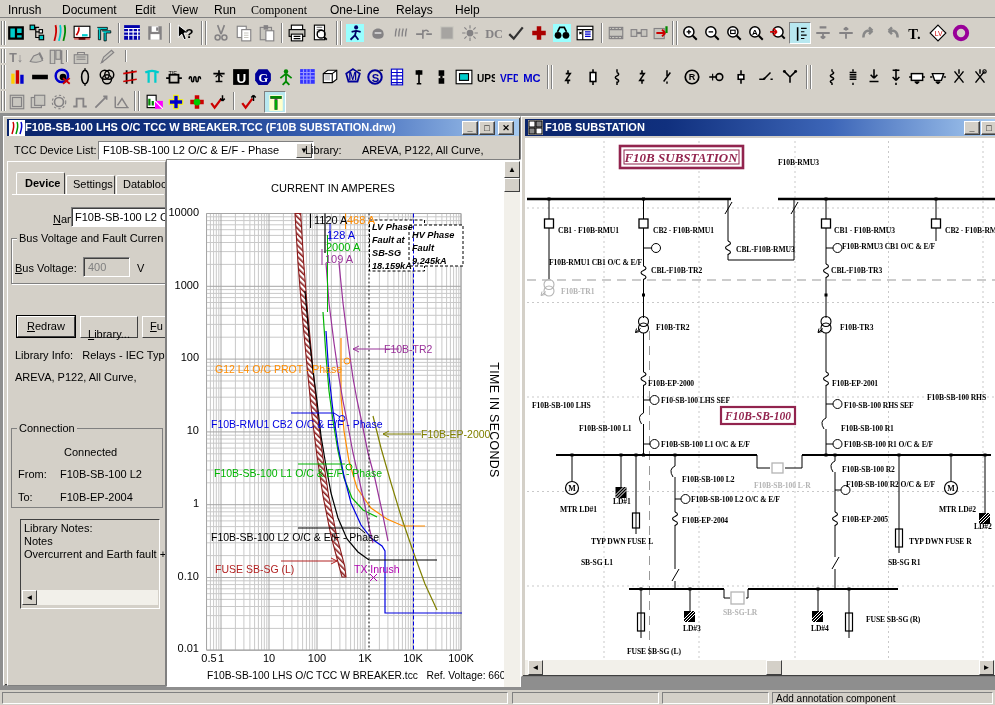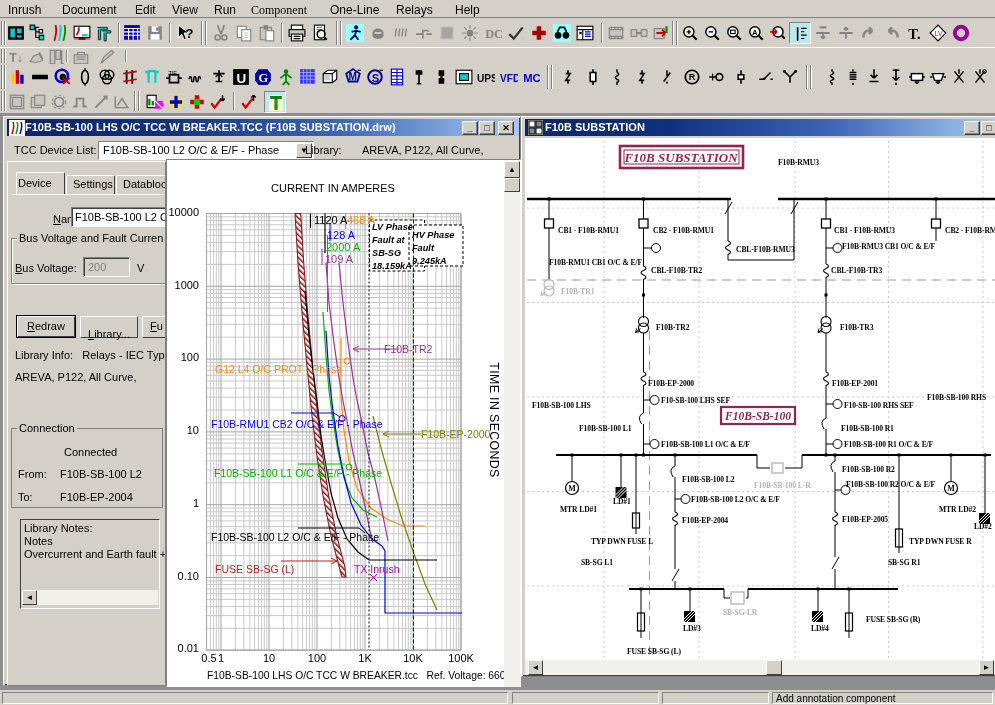--- a/index.html
+++ b/index.html
@@ -701,40 +701,40 @@
       <div class="ab btn3" style="right:1px;top:1px;width:16px;height:15px;text-align:center;font-size:8px;line-height:14px;">▼</div>
     </div>
     <span class="lbl" style="left:298px;top:6px;">Library:</span>
     <span class="lbl" style="left:355px;top:6px;">AREVA, P122, All Curve,</span>
   </div>
 
   <div id="devpanel" class="ab ras" style="left:3px;top:44px;width:159px;height:525px;background:#d4d0c8;overflow:hidden;">
 
     <div class="ab" style="left:4px;top:12px;width:152px;height:21px;border-bottom:1px solid #fff;"></div>
     <div class="ab" style="left:8px;top:10px;width:49px;height:22px;background:#d4d0c8;border-top:1px solid #fff;border-left:1px solid #fff;border-right:1px solid #404040;border-radius:2px 2px 0 0;z-index:3;">
-        <span class="lbl" style="left:1px;top:4px;">Device</span>
+        <span class="lbl" style="left:8px;top:4px;font-weight:bold;">Device</span>
       </div>
     <div class="ab" style="left:58px;top:13px;width:49px;height:19px;background:#d4d0c8;border-top:1px solid #fff;border-left:1px solid #fff;border-right:1px solid #404040;border-radius:2px 2px 0 0;">
         <span class="lbl" style="left:6px;top:2px;">Settings</span>
       </div>
     <div class="ab" style="left:108px;top:13px;width:52px;height:19px;background:#d4d0c8;border-top:1px solid #fff;border-left:1px solid #fff;border-radius:2px 0 0 0;">
         <span class="lbl" style="left:6px;top:2px;">Datablock</span>
       </div>
 
     <span class="lbl" style="left:17px;top:51px;margin-left:28px;"><u>N</u>ame:</span>
     <div class="ab sun" style="left:63px;top:45px;width:95px;height:20px;background:#fff;box-shadow:inset 1px 1px 0 #404040;">
         <span class="lbl" style="left:3px;top:3px;">F10B-SB-100 L2 C</span>
       </div>
 
     <fieldset class="ab" style="left:3px;top:76px;width:156px;height:46px;border:1px solid #808080;border-radius:0;box-shadow:1px 1px 0 #fff inset, 1px 1px 0 #fff;">
     </fieldset>
     <span class="lbl" style="left:9px;top:70px;background:#d4d0c8;padding:0 2px;">Bus Voltage and Fault Curren</span>
     <span class="lbl" style="left:7px;top:100px;"><u>B</u>us Voltage:</span>
     <div class="ab sun" style="left:75px;top:95px;width:47px;height:20px;background:#d4d0c8;box-shadow:inset 1px 1px 0 #404040;">
-        <span class="lbl" style="left:4px;top:3px;color:#808080;">200</span>
+        <span class="lbl" style="left:4px;top:3px;color:#808080;">400</span>
       </div>
     <span class="lbl" style="left:129px;top:100px;">V</span>
 
     <div class="ab" style="left:8px;top:153px;width:60px;height:23px;border:1px solid #000;background:#d4d0c8;">
         <div class="ab btn3" style="left:0;top:0;width:58px;height:21px;">
           <span class="lbl" style="left:9px;top:3px;"><u>R</u>edraw</span>
         </div>
       </div>
     <div class="ab btn3" style="left:72px;top:154px;width:58px;height:22px;">
         <span class="lbl" style="left:7px;top:3px;margin-top:8px;"><u>L</u>ibrary...</span>

